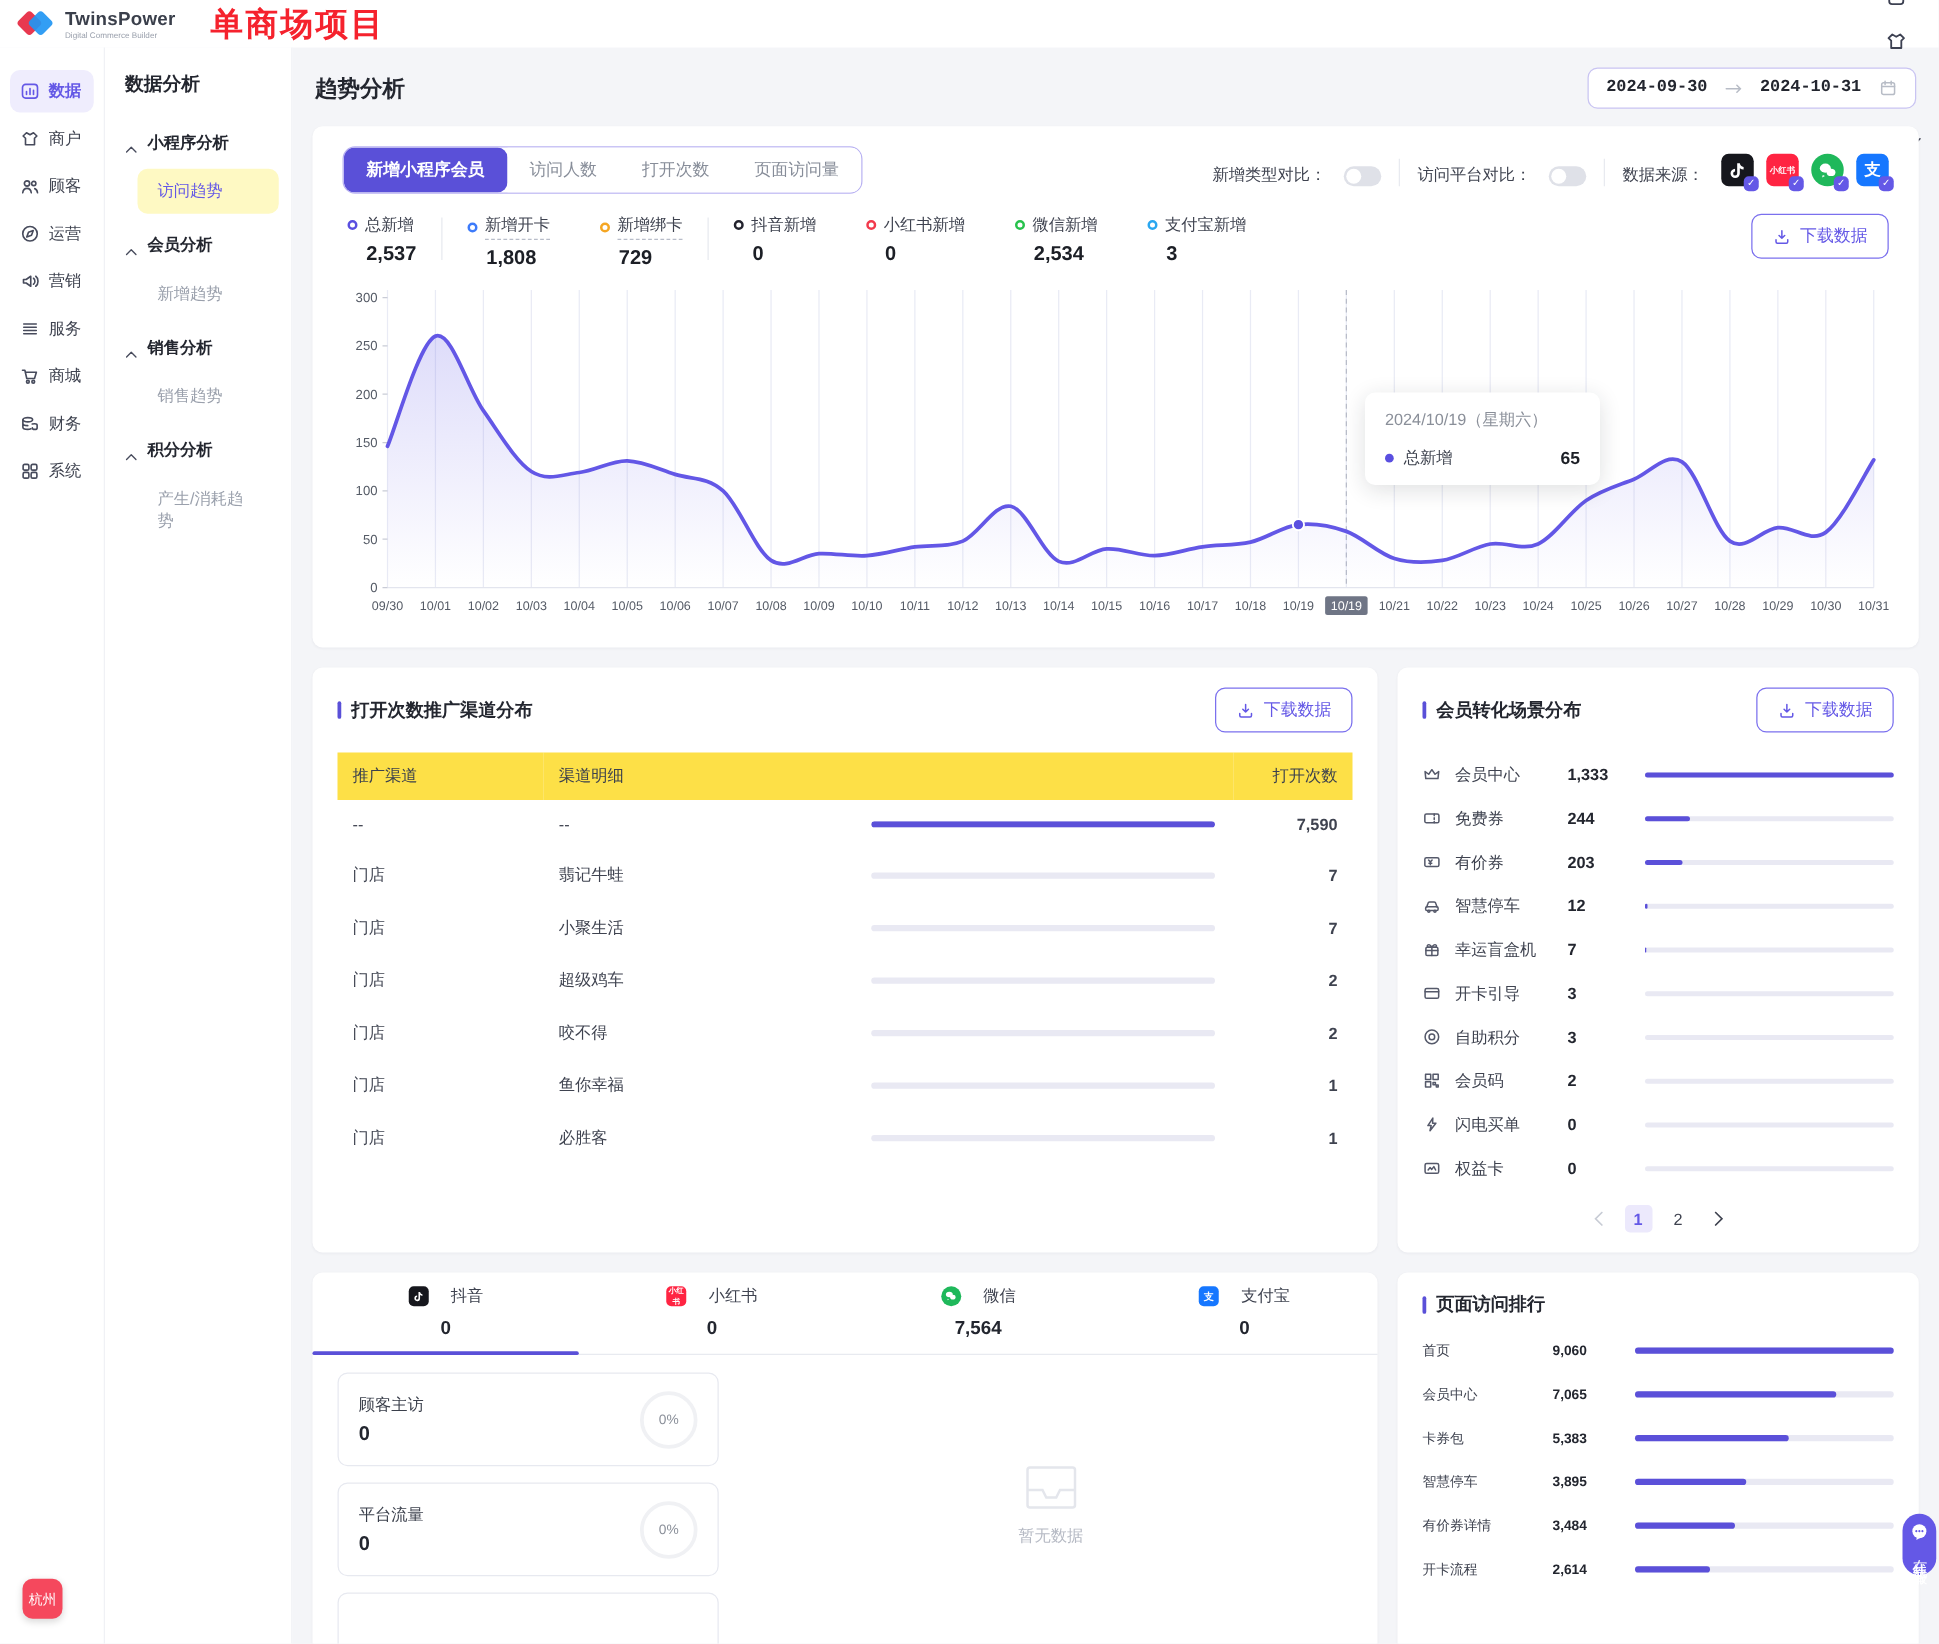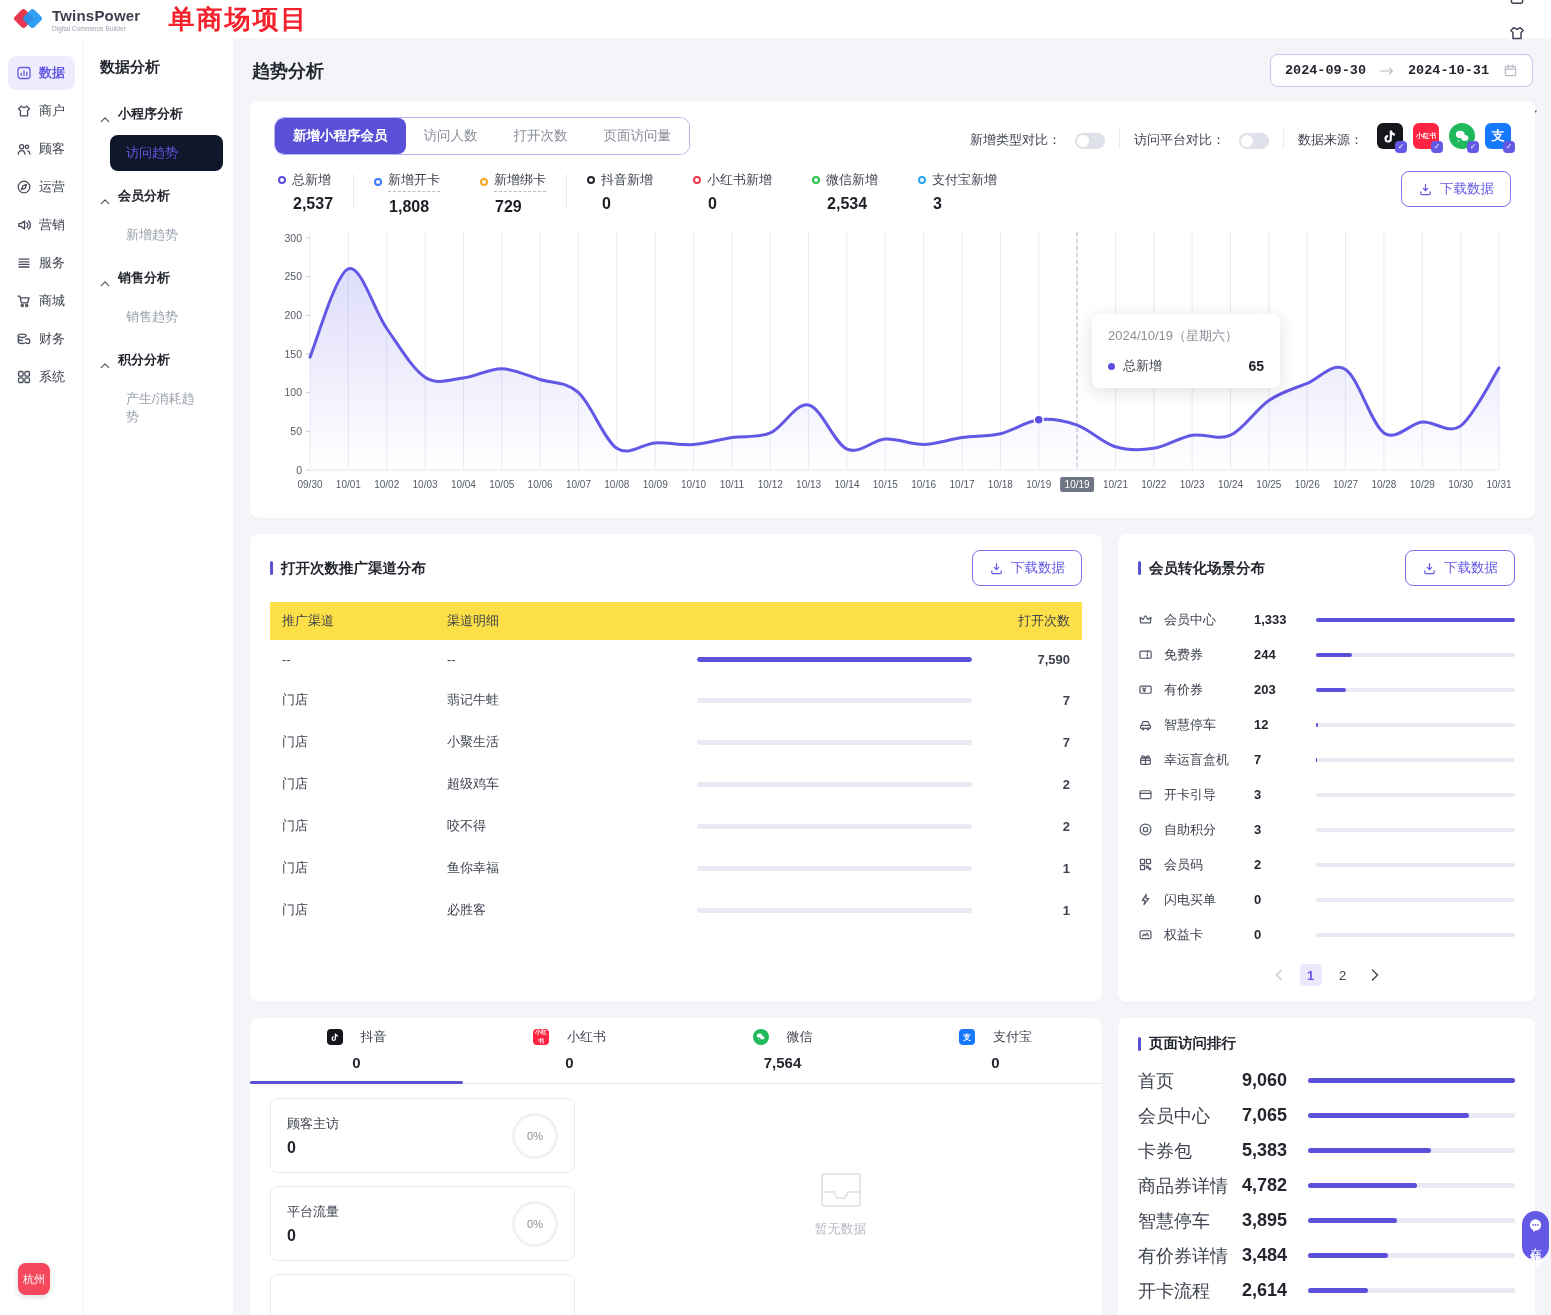--- a/index.html
+++ b/index.html
@@ -24,21 +24,21 @@
   
   .app-body { display:flex; height:1277px; }
   .rail { width:84px; background:#fff; border-right:1px solid #f0f1f5; padding-top:14px; flex:none; }
   .rail-item { display:flex; align-items:center; gap:7px; margin:4px 8px; padding:8px 8px; border-radius:8px; font-size:13px; color:#3f4350; cursor:pointer; }
   .rail-item.active { background:#efedfd; color:#6458e6; font-weight:bold; }
   .rail-item.active .ic { stroke:#6458e6; }
   .subnav { width:150px; background:#fff; border-right:1px solid #f0f1f5; flex:none; }
   .subnav-title { font-size:15px; font-weight:bold; padding:20px 16px 14px; }
   .group-head { display:flex; align-items:flex-end; gap:8px; padding:14px 16px 10px; font-size:13px; font-weight:bold; color:#23262f; cursor:pointer; }
   .group-item { font-size:13px; color:#9aa0ac; padding:9px 16px; margin:2px 10px 2px 26px; border-radius:8px; cursor:pointer; }
-  .group-item.active { background:#0f172a; color:#6458e6; }
+  .group-item.active { background:#fef9c3; color:#6458e6; }
 
   main { flex:1; padding:10px 16px 0; overflow:hidden; }
   .page-head { display:flex; align-items:center; justify-content:space-between; padding:6px 2px 14px; }
   .page-head h1 { font-size:18px; font-weight:bold; }
   .date-range { display:flex; align-items:center; gap:14px; background:#fff; border:1px solid #c9c4f2; border-radius:8px; padding:8px 14px; font-size:13.5px; font-weight:bold; color:#23262f; cursor:pointer;font-family:Liberation Mono, monospace; }
   .date-range .sep svg, .date-range .cal svg { display:block; }
 
   .card { background:#fff; border-radius:8px; box-shadow:0 1px 2px rgba(30,34,45,.04); }
   .trend-card { padding:16px 24px 10px; }
   .trend-top { display:flex; align-items:center; justify-content:space-between; }
@@ -109,21 +109,21 @@
   .src-tab.active:after { content:""; position:absolute; left:0; right:0; bottom:-1px; height:3px; background:#5a50d8; border-radius:2px; }
   .src-body { display:flex; padding:14px 20px 0; gap:24px; }
   .metrics { width:305px; display:flex; flex-direction:column; gap:13px; }
   .metric { border:1px solid #e7e9f0; border-radius:8px; padding:14px 16px; display:flex; align-items:center; justify-content:space-between; height:75px; }
   .metric .ml { font-size:13px; color:#3a3f4b; }
   .metric .mv { font-size:16px; font-weight:bold; margin-top:6px; }
   .ring { width:46px; height:46px; border:3px solid #f0f1f4; border-radius:50%; display:flex; align-items:center; justify-content:center; font-size:11px; color:#8a8f99; }
   .empty { flex:1; display:flex; flex-direction:column; align-items:center; justify-content:center; color:#b6bac4; font-size:13px; gap:10px; padding-bottom:40px; }
 
   .rank-list { padding:4px 20px 0; }
-  .rank-row { display:flex; align-items:center; height:35px; font-size:18px; color:#3f4350; }
+  .rank-row { display:flex; align-items:center; height:35px; font-size:11px; color:#3f4350; }
   .rank-row .rlabel { width:104px; }
   .rank-row .rval { width:66px; font-weight:bold; color:#23262f; }
   .rank-bar { flex:1; height:5px; border-radius:3px; background:#e9e9f3; position:relative; }
   .rank-bar i { position:absolute; left:0; top:0; bottom:0; background:#5b50d9; border-radius:3px; display:block; }
 
   .city-badge { position:absolute; left:18px; bottom:20px; width:32px; height:32px; background:#f5485d; border-radius:8px; color:#fff; font-size:11px; display:flex; align-items:center; justify-content:center; box-shadow:0 2px 6px rgba(0,0,0,.15); cursor:pointer; }
   .service-fab { position:absolute; right:2px; bottom:55px; width:27px; background:#6458e6; border-radius:14px; color:#fff; display:flex; flex-direction:column; align-items:center; padding:7px 0 10px; gap:5px; cursor:pointer; }
   .service-fab .vtxt { writing-mode:vertical-rl; font-size:12px; letter-spacing:3px; }
 </style>
 </head>
@@ -892,27 +892,20 @@
               </span>
             </div>
             <div class="rank-row">
               <span class="rlabel">卡券包</span>
               <span class="rval">5,383</span>
               <span class="rank-bar">
                 <i style="width:59.4%"></i>
               </span>
             </div>
             <div class="rank-row">
-              <span class="rlabel">商品券详情</span>
-              <span class="rval">4,782</span>
-              <span class="rank-bar">
-                <i style="width:52.8%"></i>
-              </span>
-            </div>
-            <div class="rank-row">
               <span class="rlabel">智慧停车</span>
               <span class="rval">3,895</span>
               <span class="rank-bar">
                 <i style="width:43%"></i>
               </span>
             </div>
             <div class="rank-row">
               <span class="rlabel">有价券详情</span>
               <span class="rval">3,484</span>
               <span class="rank-bar">

